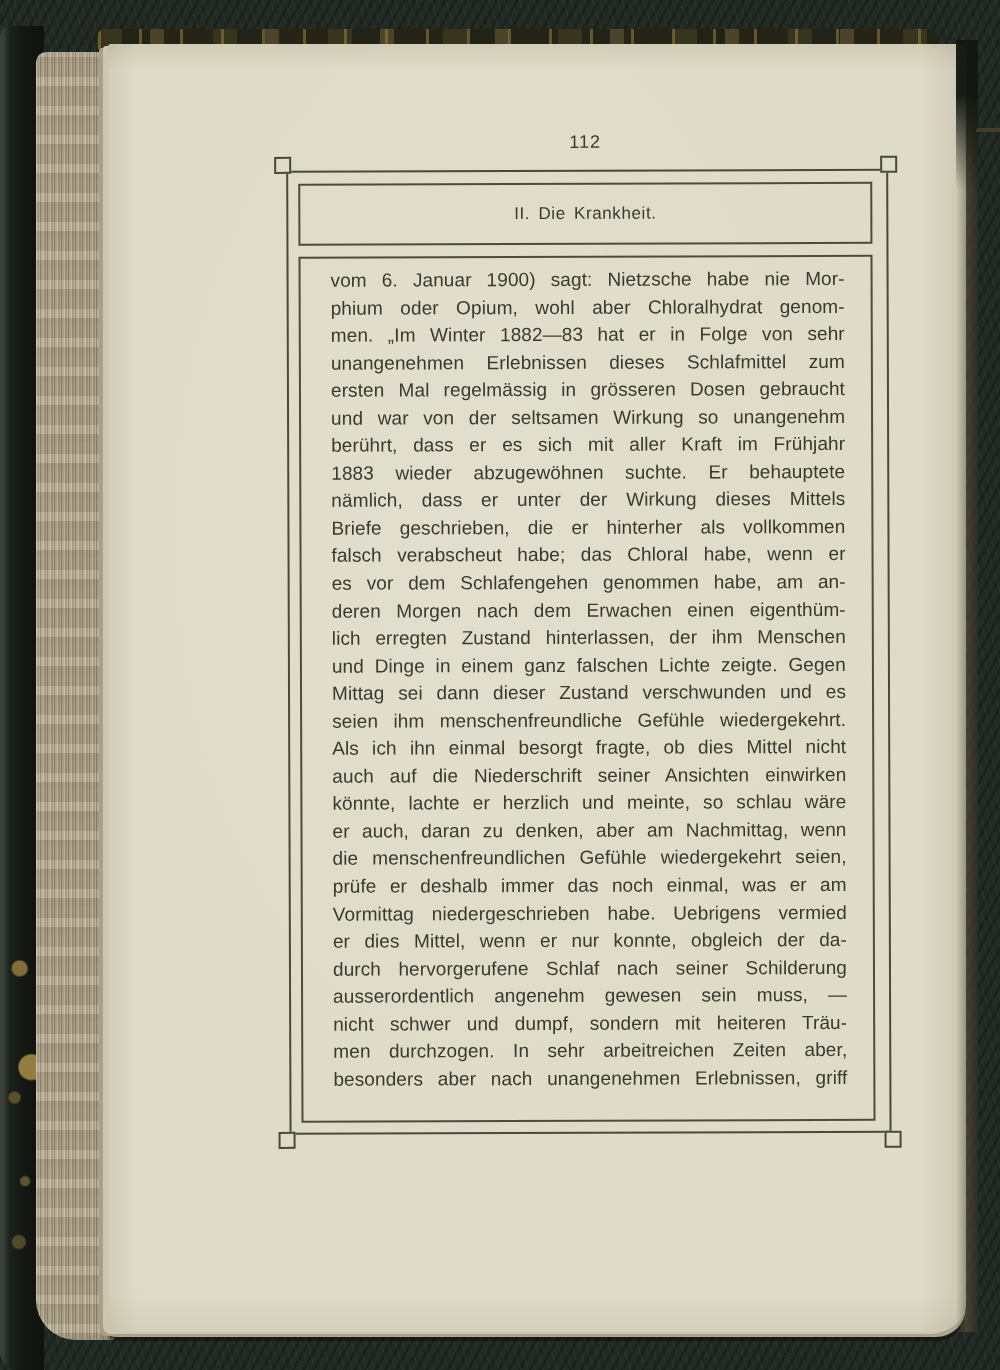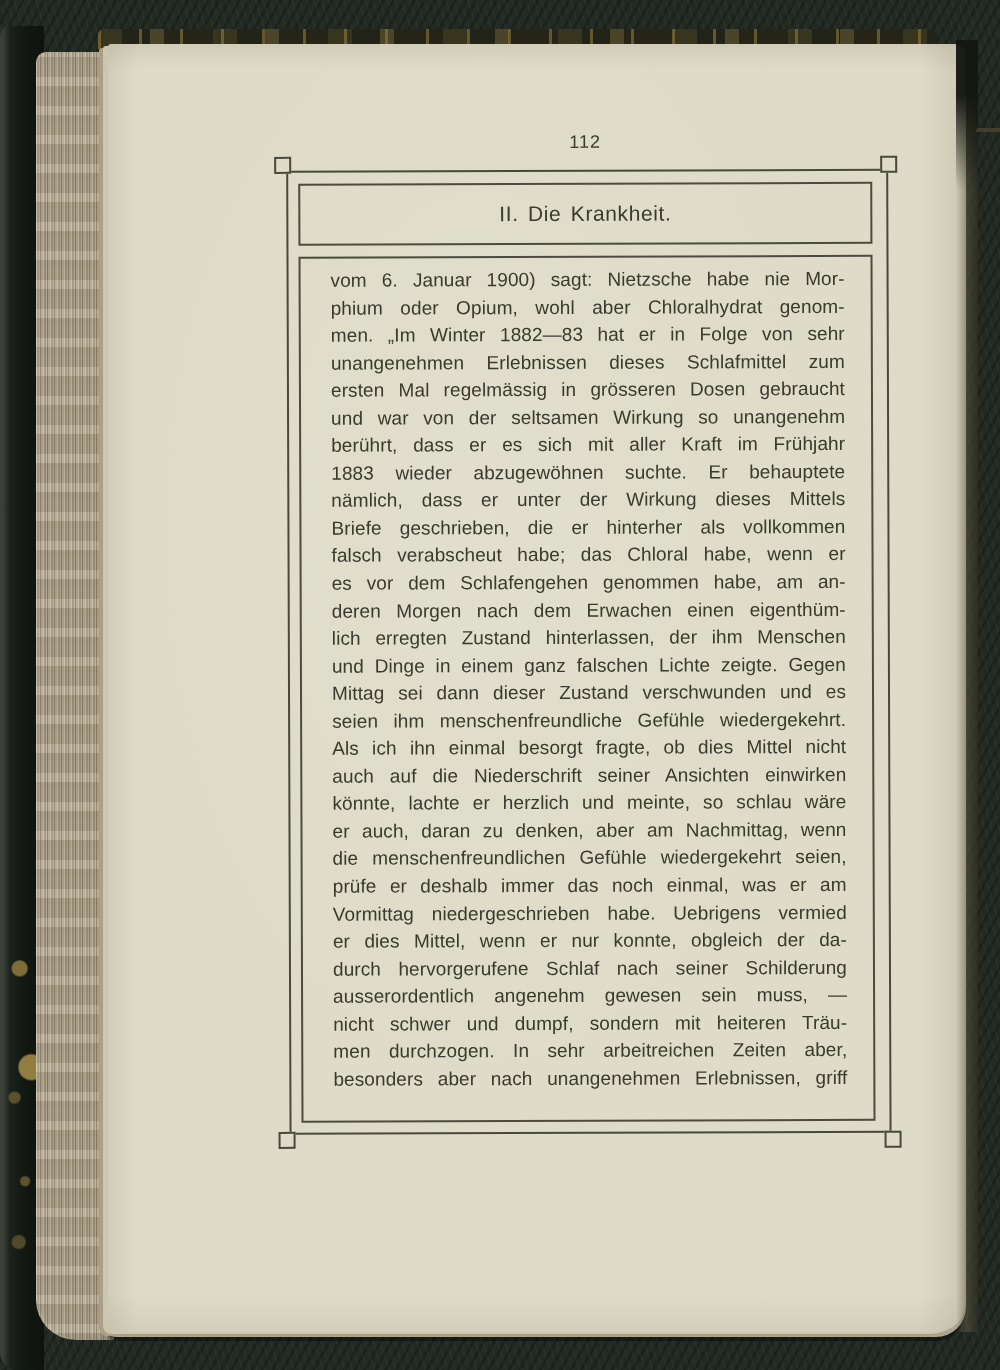--- a/index.html
+++ b/index.html
@@ -72,21 +72,21 @@
   .corner{ position:absolute; width:13px; height:13px; border:2px solid #49483c; background:#dedbc8; }
   .corner.tl{ left:-14px; top:-16px; }
   .corner.tr{ right:-11px; top:-15px; }
   .corner.bl{ left:-13px; bottom:-16px; }
   .corner.br{ right:-12px; bottom:-17px; }
   .heading-box{
     position:absolute; left:192px; top:139px; width:574px; height:62px;
     border:2px solid #4c4b3e; box-sizing:border-box;
     display:flex; align-items:center; justify-content:center;
   }
-  .heading-text{ font-size:21px; letter-spacing:0.6px; word-spacing:3px; }
+  .heading-text{ font-size:17px; letter-spacing:0.6px; word-spacing:3px; }
   .body-box{
     position:absolute; left:192px; top:212px; width:574px; height:866px;
     border:2px solid #4c4b3e; box-sizing:border-box;
   }
   .body-text{ position:absolute; left:224px; top:222px; width:514px; }
   .text-line{
     font-size:19px; line-height:27.55px; height:27.55px;
     text-align:justify; text-align-last:justify;
     white-space:normal; letter-spacing:0.1px;
   }

